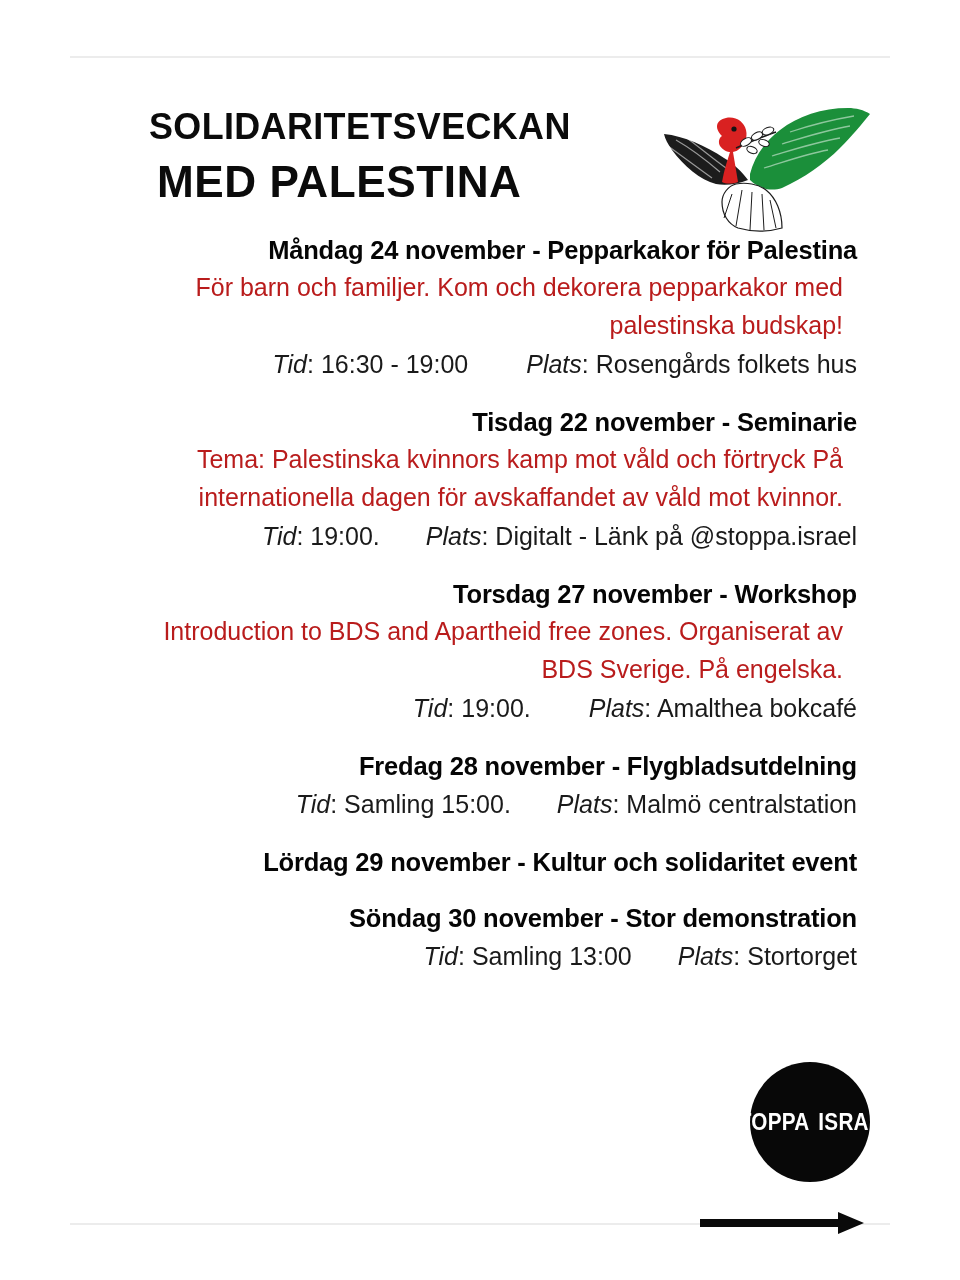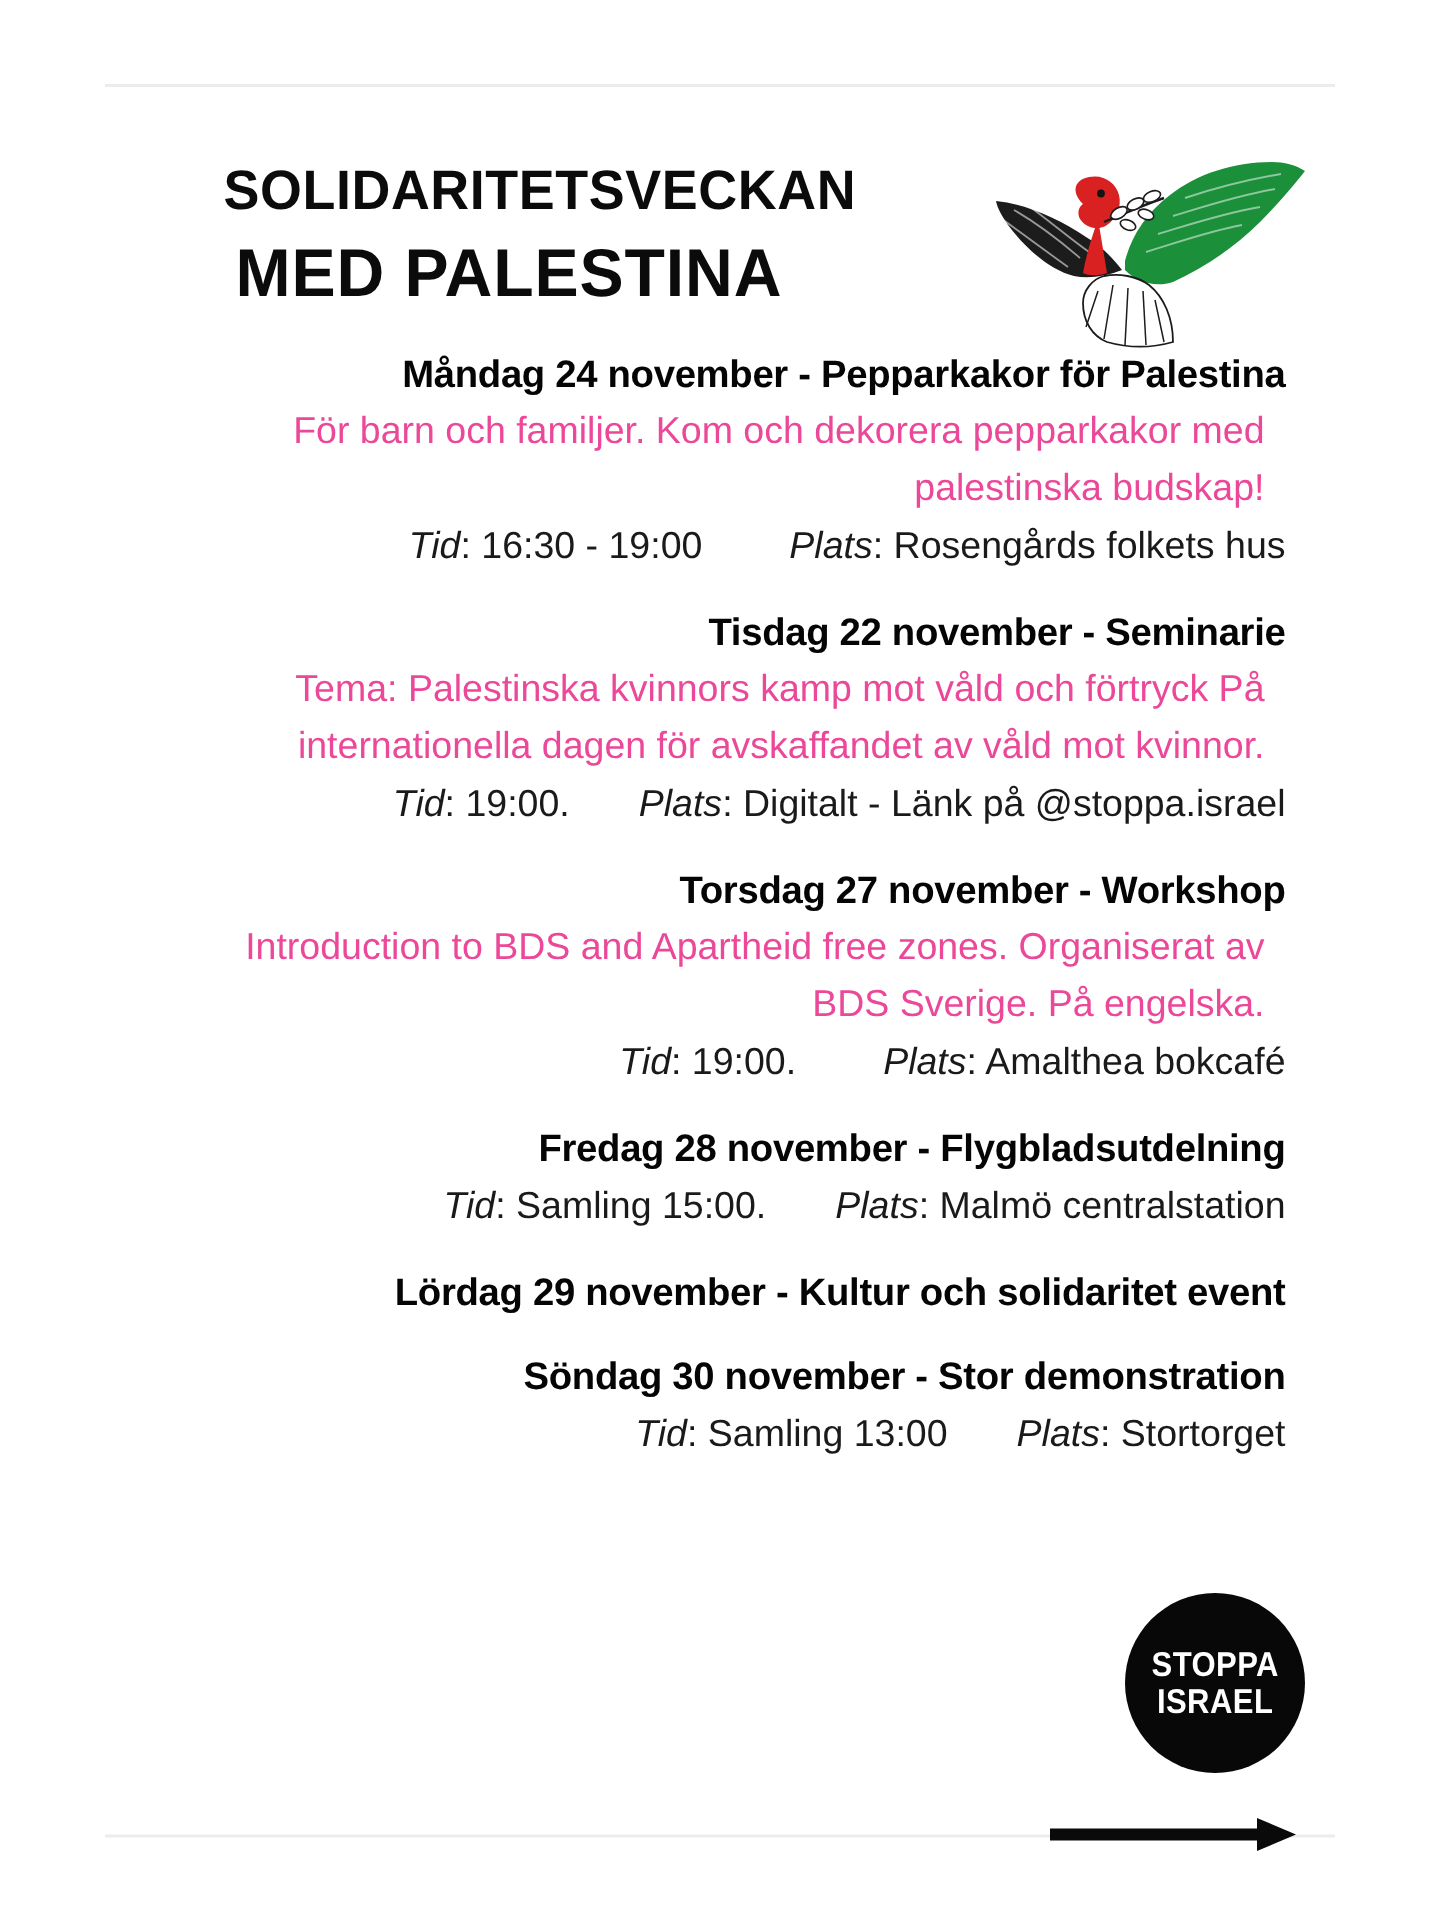--- a/index.html
+++ b/index.html
@@ -100,21 +100,21 @@
     font-weight: 700;
     line-height: 36px;
     letter-spacing: -0.2px;
     color: #050505;
     white-space: nowrap;
   }
   .event-desc {
     font-size: 25px;
     font-weight: 400;
     line-height: 38px;
-    color: #ec4899;
+    color: #b91c1c;
     max-width: 726px;
   }
   .event-meta {
     font-size: 25px;
     line-height: 40px;
     color: #1a1a1a;
     white-space: nowrap;
   }
   .meta-label {
     font-style: italic;
@@ -126,21 +126,21 @@
   
   .badge {
     position: absolute;
     left: 750px;
     top: 1062px;
     width: 120px;
     height: 120px;
     border-radius: 50%;
     background: #080808;
     display: flex;
-    flex-direction: column;
+    flex-direction: row;
     align-items: center;
     justify-content: center;
   }
   .badge-line {
     color: #ffffff;
     font-family: "Liberation Sans Narrow", "Liberation Sans", sans-serif;
     font-weight: 700;
     font-size: 23px;
     line-height: 25px;
     letter-spacing: 0.3px;

